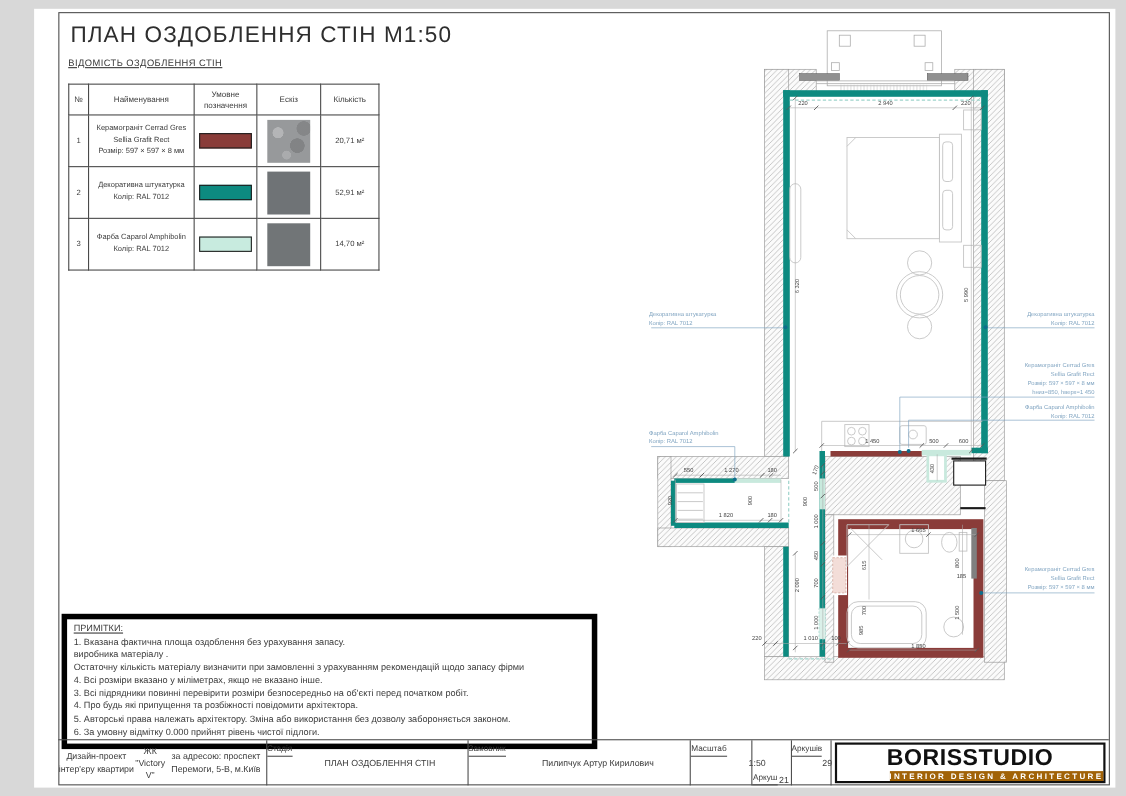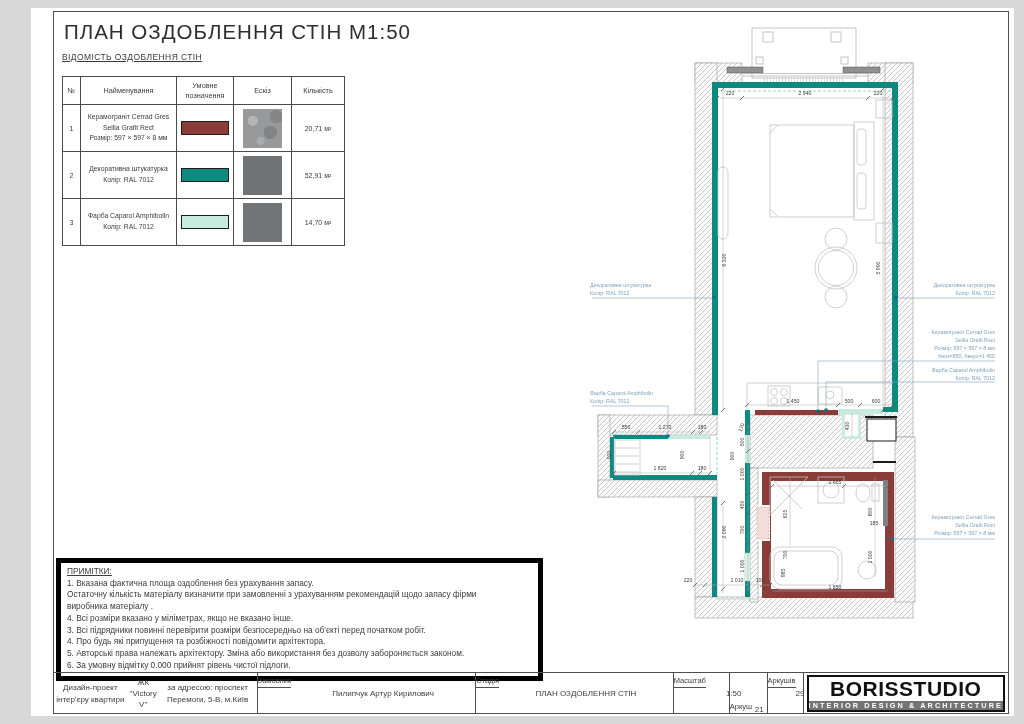--- a/index.html
+++ b/index.html
@@ -41,22 +41,22 @@
   .tb-val{flex:1;display:flex;align-items:center;justify-content:center;font-size:8px;}
   #tb-project{width:205px;justify-content:center;align-items:center;font-size:8px;line-height:1.4;
     text-align:center;}
   #tb-customer{width:220px;} #tb-stage{width:199px;} #tb-scale{width:56px;gap:20px;}
   #tb-sheet{width:38px;align-items:flex-end;} #tb-sheets{width:36px;}
   #tb-logo{flex:1;padding:2px 3px;}
   #logo-box{border:2px solid #101010;height:100%;box-sizing:border-box;display:flex;
     flex-direction:column;}
   #logo-name{flex:1;display:flex;align-items:center;justify-content:center;font-size:21px;
     font-weight:bold;letter-spacing:.5px;color:#101010;white-space:nowrap;}
-  #logo-bar{height:12px;background:#737373;color:#fff;display:flex;align-items:center;
-    justify-content:center;font-size:7.3px;font-weight:bold;letter-spacing:2.1px;white-space:nowrap;}
+  #logo-bar{height:12px;background:#a16207;color:#fff;display:flex;align-items:center;
+    justify-content:center;font-size:7.3px;font-weight:bold;letter-spacing:2.1px;white-space:nowrap;margin-left:48px;}
   
   #plan{left:580px;top:25px;width:440px;height:600px;}
   .hatch{fill:url(#hatchP);stroke:#9a9a9a;stroke-width:.6;}
   .teal{fill:var(--teal);} .mint{fill:var(--mint);} .red{fill:var(--red);}
   .redstroke{fill:#fff;stroke:var(--red);}
   .mintstroke{fill:#fff;stroke:var(--mint);}
   .furn{fill:none;stroke:#c3c3c3;stroke-width:.8;}
   .thin{fill:none;stroke:#ababab;stroke-width:.7;}
   .dimline{stroke:#a8a8a8;stroke-width:.5;fill:none;}
   .tick{stroke:#555;stroke-width:.8;fill:none;}
@@ -136,42 +136,42 @@
           <div class="sketch tex3"></div>
         </td>
       <td>14,70 м²</td>
     </tr>
   </tbody>
 </table>
 
 <div id="notes" class="abs">
   <div class="nt">ПРИМІТКИ:</div>
   <div>1.  Вказана фактична площа оздоблення без урахування запасу.</div>
+  <div>виробника матеріалу .</div>
   <div>Остаточну кількість матеріалу визначити при замовленні з урахуванням рекомендацій щодо запасу фірми</div>
-  <div>виробника матеріалу .</div>
   <div>4. Всі розміри вказано у міліметрах, якщо не вказано інше.</div>
   <div>3. Всі підрядники повинні перевірити розміри безпосередньо на об'єкті перед початком робіт.</div>
   <div>4. Про будь які припущення та розбіжності повідомити архітектора.</div>
   <div>5. Авторські права належать архітектору. Зміна або використання без дозволу забороняється законом.</div>
   <div>6. За умовну відмітку 0.000 прийнят рівень чистої підлоги.</div>
 </div>
 
 <div id="titleblock" class="abs">
   <div id="tb-project" class="tb-col" style="justify-content:center;">
     <div>Дизайн-проект інтер'єру квартири</div>
     <div>ЖК "Victory V"</div>
     <div>за адресою: проспект Перемоги, 5-В, м.Київ</div>
   </div>
+  <div id="tb-stage" class="tb-col">
+    <div class="tb-head">Стадія</div>
+    <div class="tb-val">ПЛАН ОЗДОБЛЕННЯ СТІН</div>
+  </div>
   <div id="tb-customer" class="tb-col">
     <div class="tb-head">Замовник</div>
     <div class="tb-val">Пилипчук Артур Кирилович</div>
-  </div>
-  <div id="tb-stage" class="tb-col">
-    <div class="tb-head">Стадія</div>
-    <div class="tb-val">ПЛАН ОЗДОБЛЕННЯ СТІН</div>
   </div>
   <div id="tb-scale" class="tb-col">
     <div class="tb-head">Масштаб</div>
     <div class="tb-val">1:50</div>
   </div>
   <div id="tb-sheet" class="tb-col">
     <div class="tb-head">Аркуш</div>
     <div class="tb-val">21</div>
   </div>
   <div id="tb-sheets" class="tb-col">

